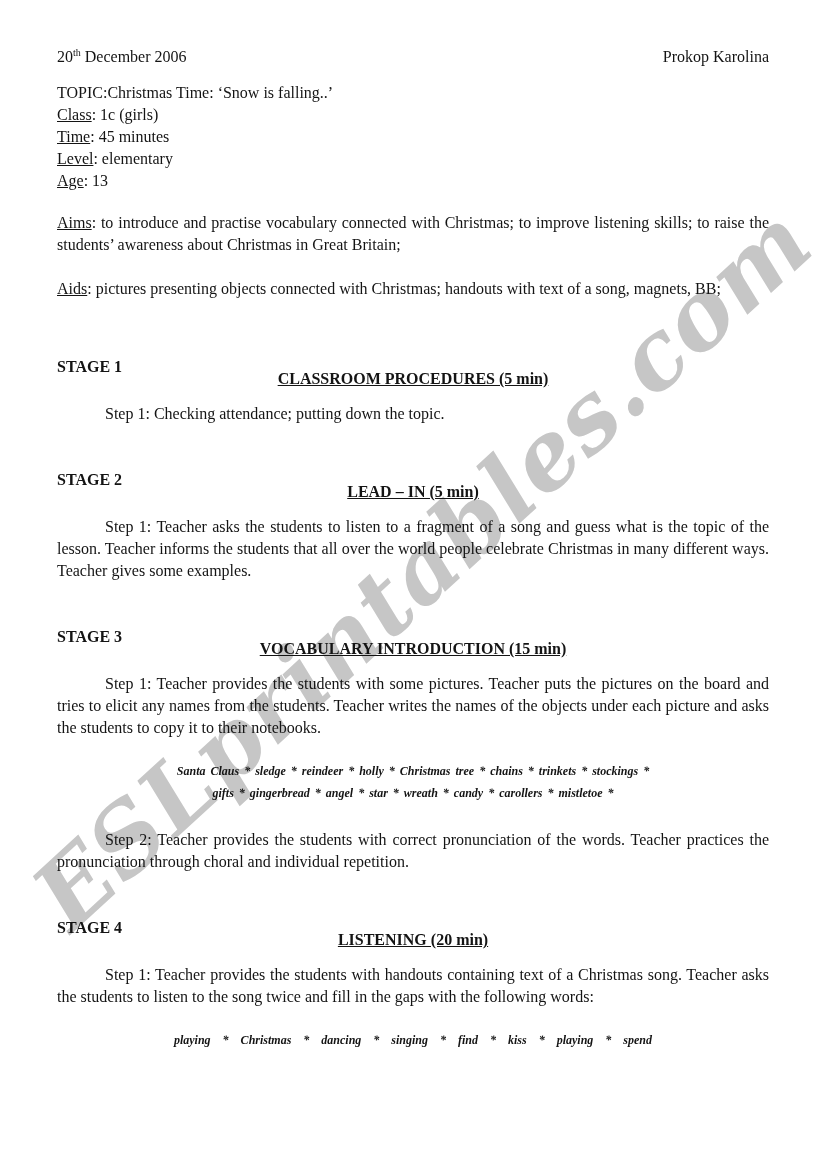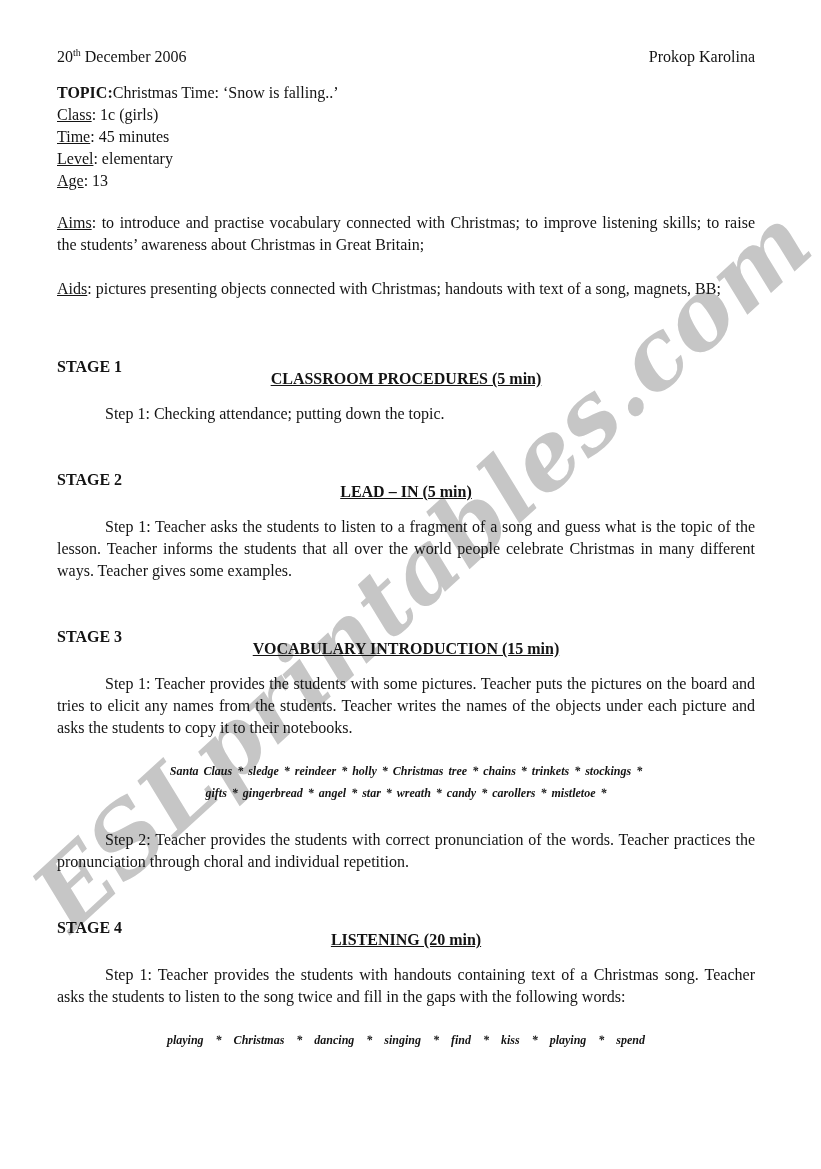--- a/index.html
+++ b/index.html
@@ -28,33 +28,33 @@
     font-style: italic;
     font-size: 94px;
     letter-spacing: 1px;
     white-space: nowrap;
     z-index: 0;
     user-select: none;
   }
   .content {
     position: relative;
     z-index: 1;
-    padding: 46px 66px 0 57px;
+    padding: 46px 52px 0 57px;
   }
   .header-row {
     display: flex;
     justify-content: space-between;
   }
   sup.ord {
     font-size: 10px;
     line-height: 0;
     vertical-align: super;
   }
   .topic-line { margin-top: 14px; }
-  .topic-label { font-weight: bold; text-align: center; }
+  .topic-label { font-weight: normal; text-align: center; }
   .topic-value { }
 
   .meta-block { }
   .meta-label { text-decoration: underline; }
 
   .aims-para { margin-top: 20px; text-align: justify; }
   .aids-para { margin-top: 22px; text-align: justify; }
   .inline-label { text-decoration: underline; }
 
   .stage-header {

